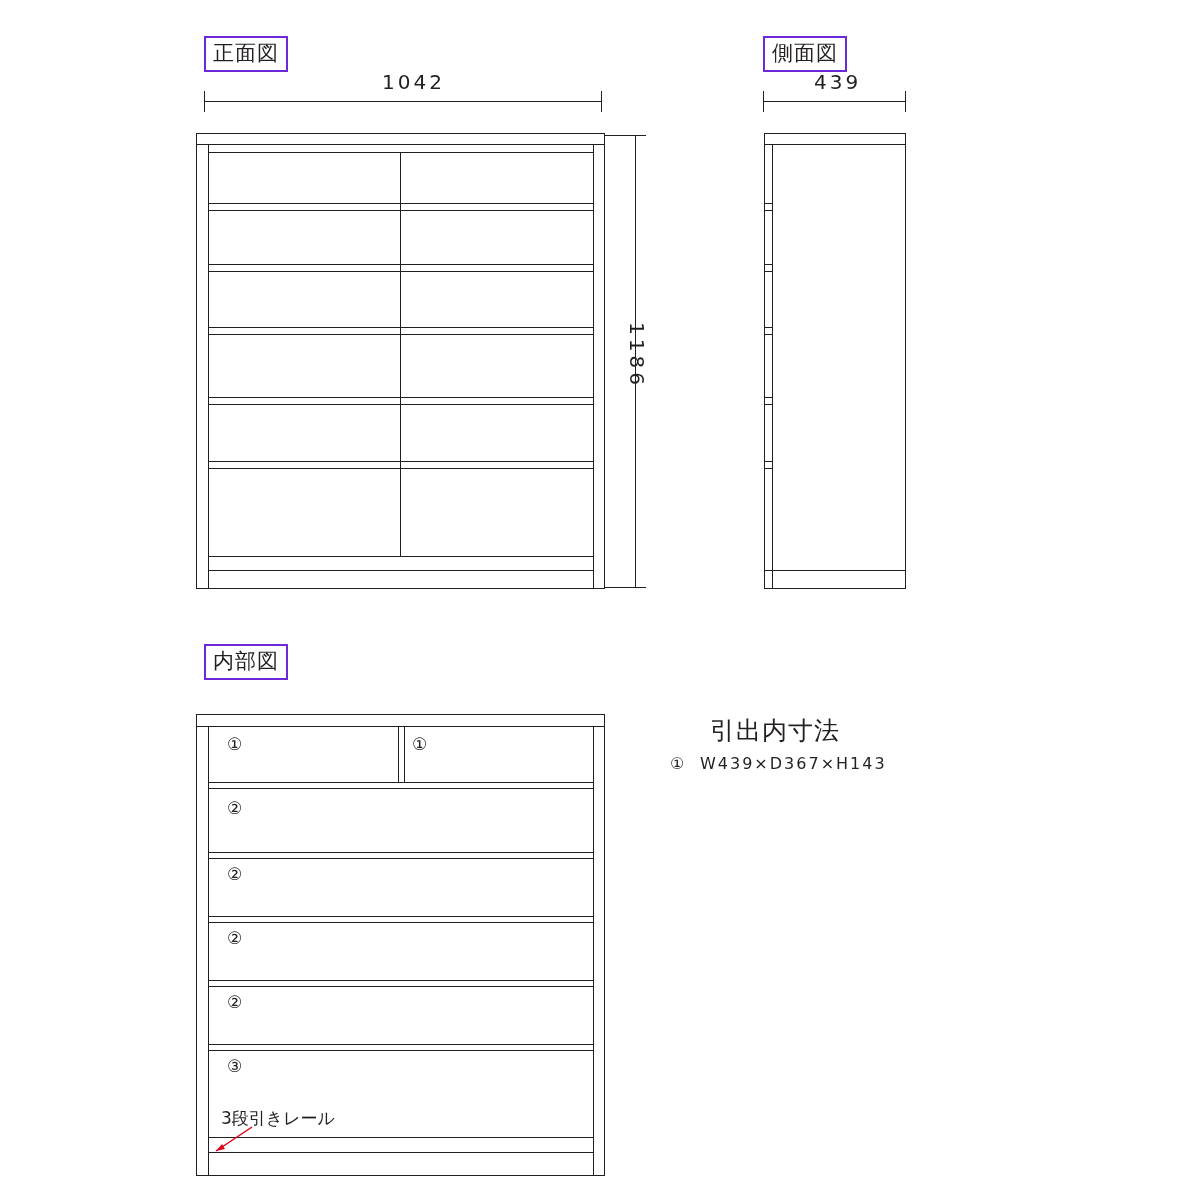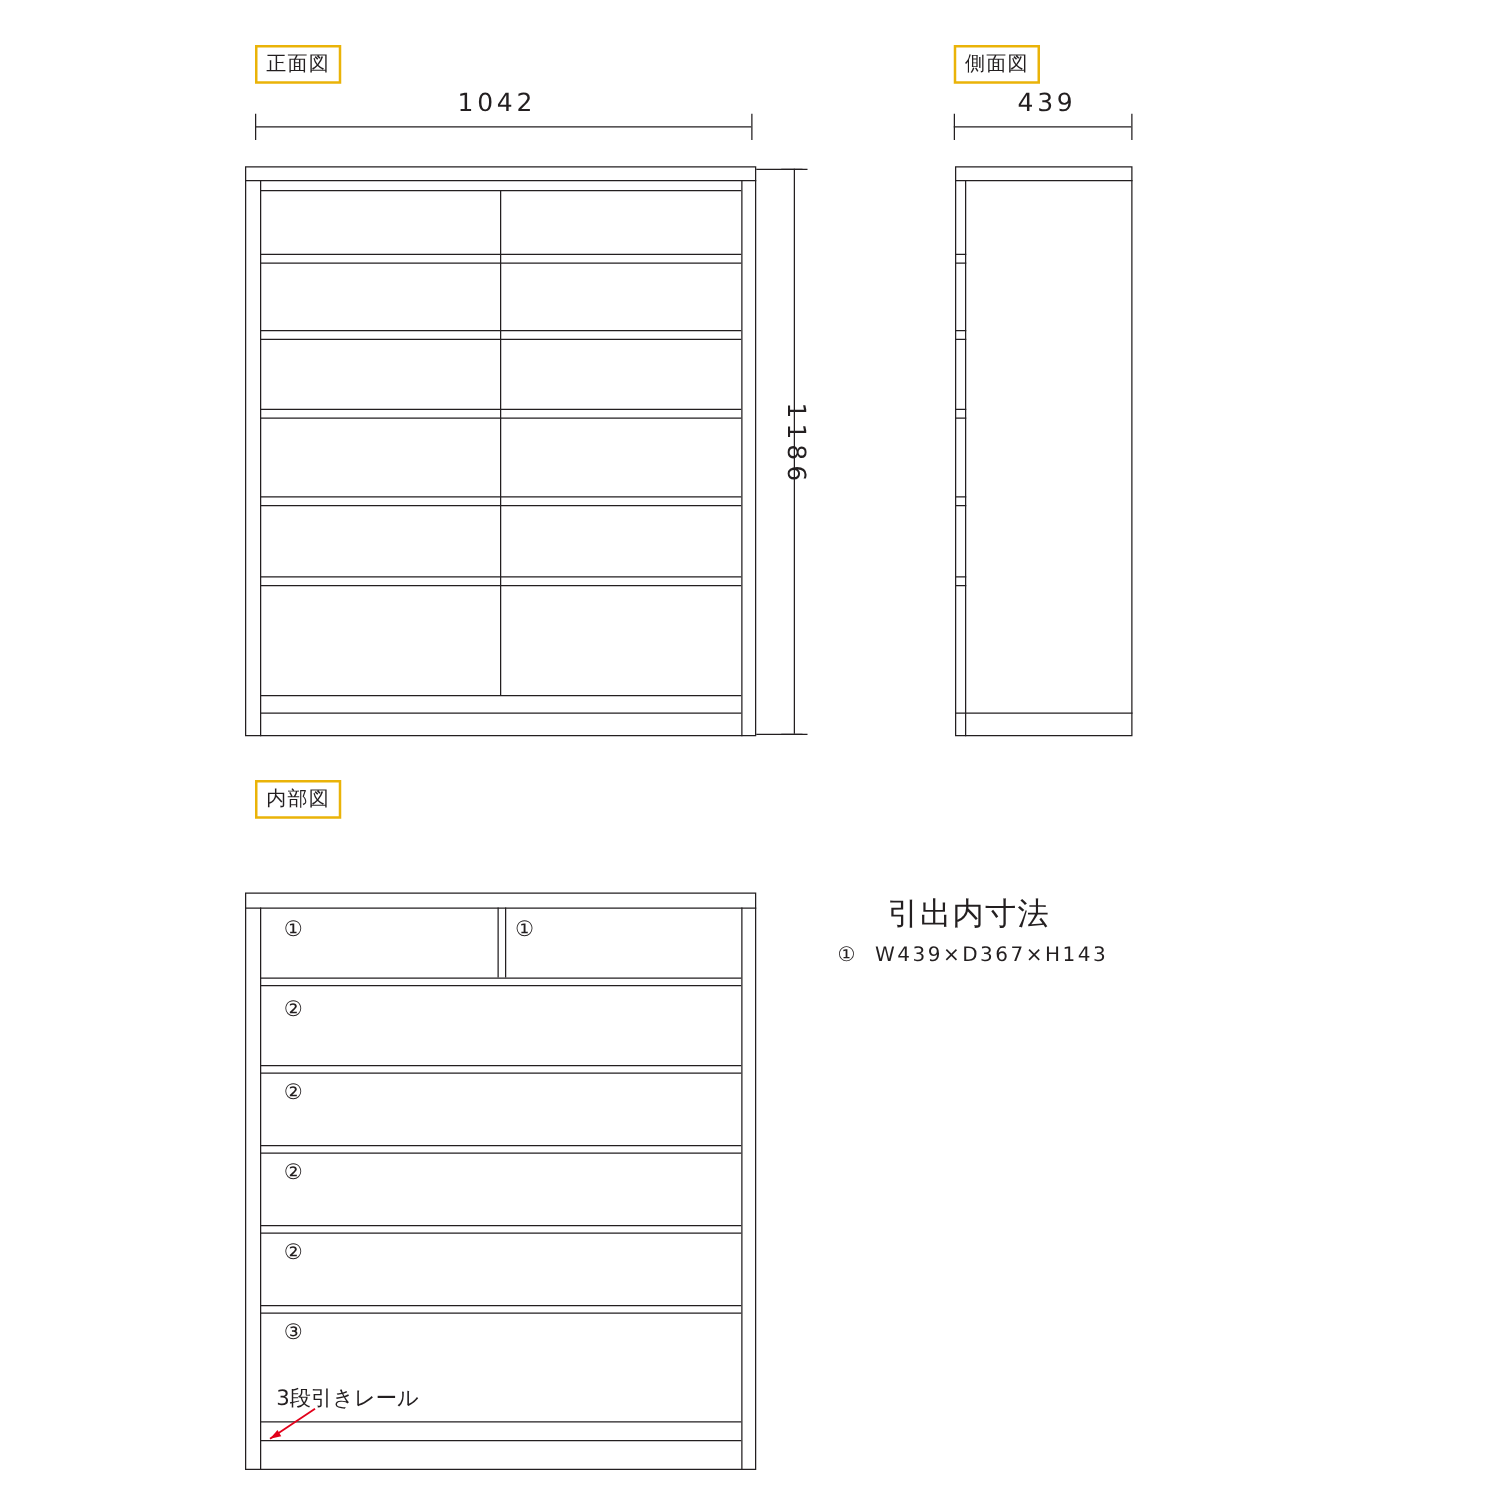--- a/index.html
+++ b/index.html
@@ -18,23 +18,23 @@
   .stage {
     position: absolute;
     left: 0; top: 0;
     width: 1200px;
     height: 1200px;
   }
   .abs { position: absolute; }
 
   
   .title-box {
-    border: 2px solid #eab308;
+    border: 2px solid #6d28d9;
     background: #ffffff;
-    font-size: 16px;
+    font-size: 21px;
     line-height: 1;
     padding: 5px 7px 6px 7px;
     letter-spacing: 1px;
     white-space: nowrap;
     font-family: "DejaVu Sans", sans-serif;
   }
 
   
   .dim-text {
     font-size: 20px;
@@ -90,21 +90,21 @@
     white-space: nowrap;
   }
 </style>
 </head>
 <body>
 
 <div class="stage">
 
   <div class="abs title-box" style="left:204px; top:36px;">正面図</div>
 
-  <div class="abs dim-text" style="left:366px; top:70px;">1042</div>
+  <div class="abs dim-text" style="left:382px; top:70px;">1042</div>
 
   <div class="abs hline" style="left:204px; top:101px; width:397px;"></div>
   <div class="abs vline" style="left:204px; top:91px; height:21px;"></div>
   <div class="abs vline" style="left:601px; top:91px; height:21px;"></div>
 
   <div class="abs dim-text vert" style="left:625px; top:322px;">1186</div>
   <div class="abs vline" style="left:635px; top:135px; height:452px;"></div>
   <div class="abs hline" style="left:625px; top:135px; width:21px;"></div>
   <div class="abs hline" style="left:625px; top:587px; width:21px;"></div>
 
@@ -151,21 +151,21 @@
   <div class="abs hline" style="left:764px; top:210px; width:9px;"></div>
   <div class="abs hline" style="left:764px; top:264px; width:9px;"></div>
   <div class="abs hline" style="left:764px; top:271px; width:9px;"></div>
   <div class="abs hline" style="left:764px; top:327px; width:9px;"></div>
   <div class="abs hline" style="left:764px; top:334px; width:9px;"></div>
   <div class="abs hline" style="left:764px; top:397px; width:9px;"></div>
   <div class="abs hline" style="left:764px; top:404px; width:9px;"></div>
   <div class="abs hline" style="left:764px; top:461px; width:9px;"></div>
   <div class="abs hline" style="left:764px; top:468px; width:9px;"></div>
 
-  <div class="abs title-box" style="left:204px; top:624px;">内部図</div>
+  <div class="abs title-box" style="left:204px; top:644px;">内部図</div>
 
   <div class="abs box-outline" style="left:196px; top:714px; width:409px; height:462px;"></div>
   <div class="abs hline" style="left:196px; top:726px; width:409px;"></div>
   <div class="abs vline" style="left:208px; top:726px; height:450px;"></div>
   <div class="abs vline" style="left:593px; top:726px; height:450px;"></div>
   <div class="abs hline" style="left:208px; top:1152px; width:385px;"></div>
   <div class="abs hline" style="left:208px; top:1137px; width:385px;"></div>
 
   <div class="abs hline" style="left:208px; top:782px; width:385px;"></div>
   <div class="abs hline" style="left:208px; top:788px; width:385px;"></div>

